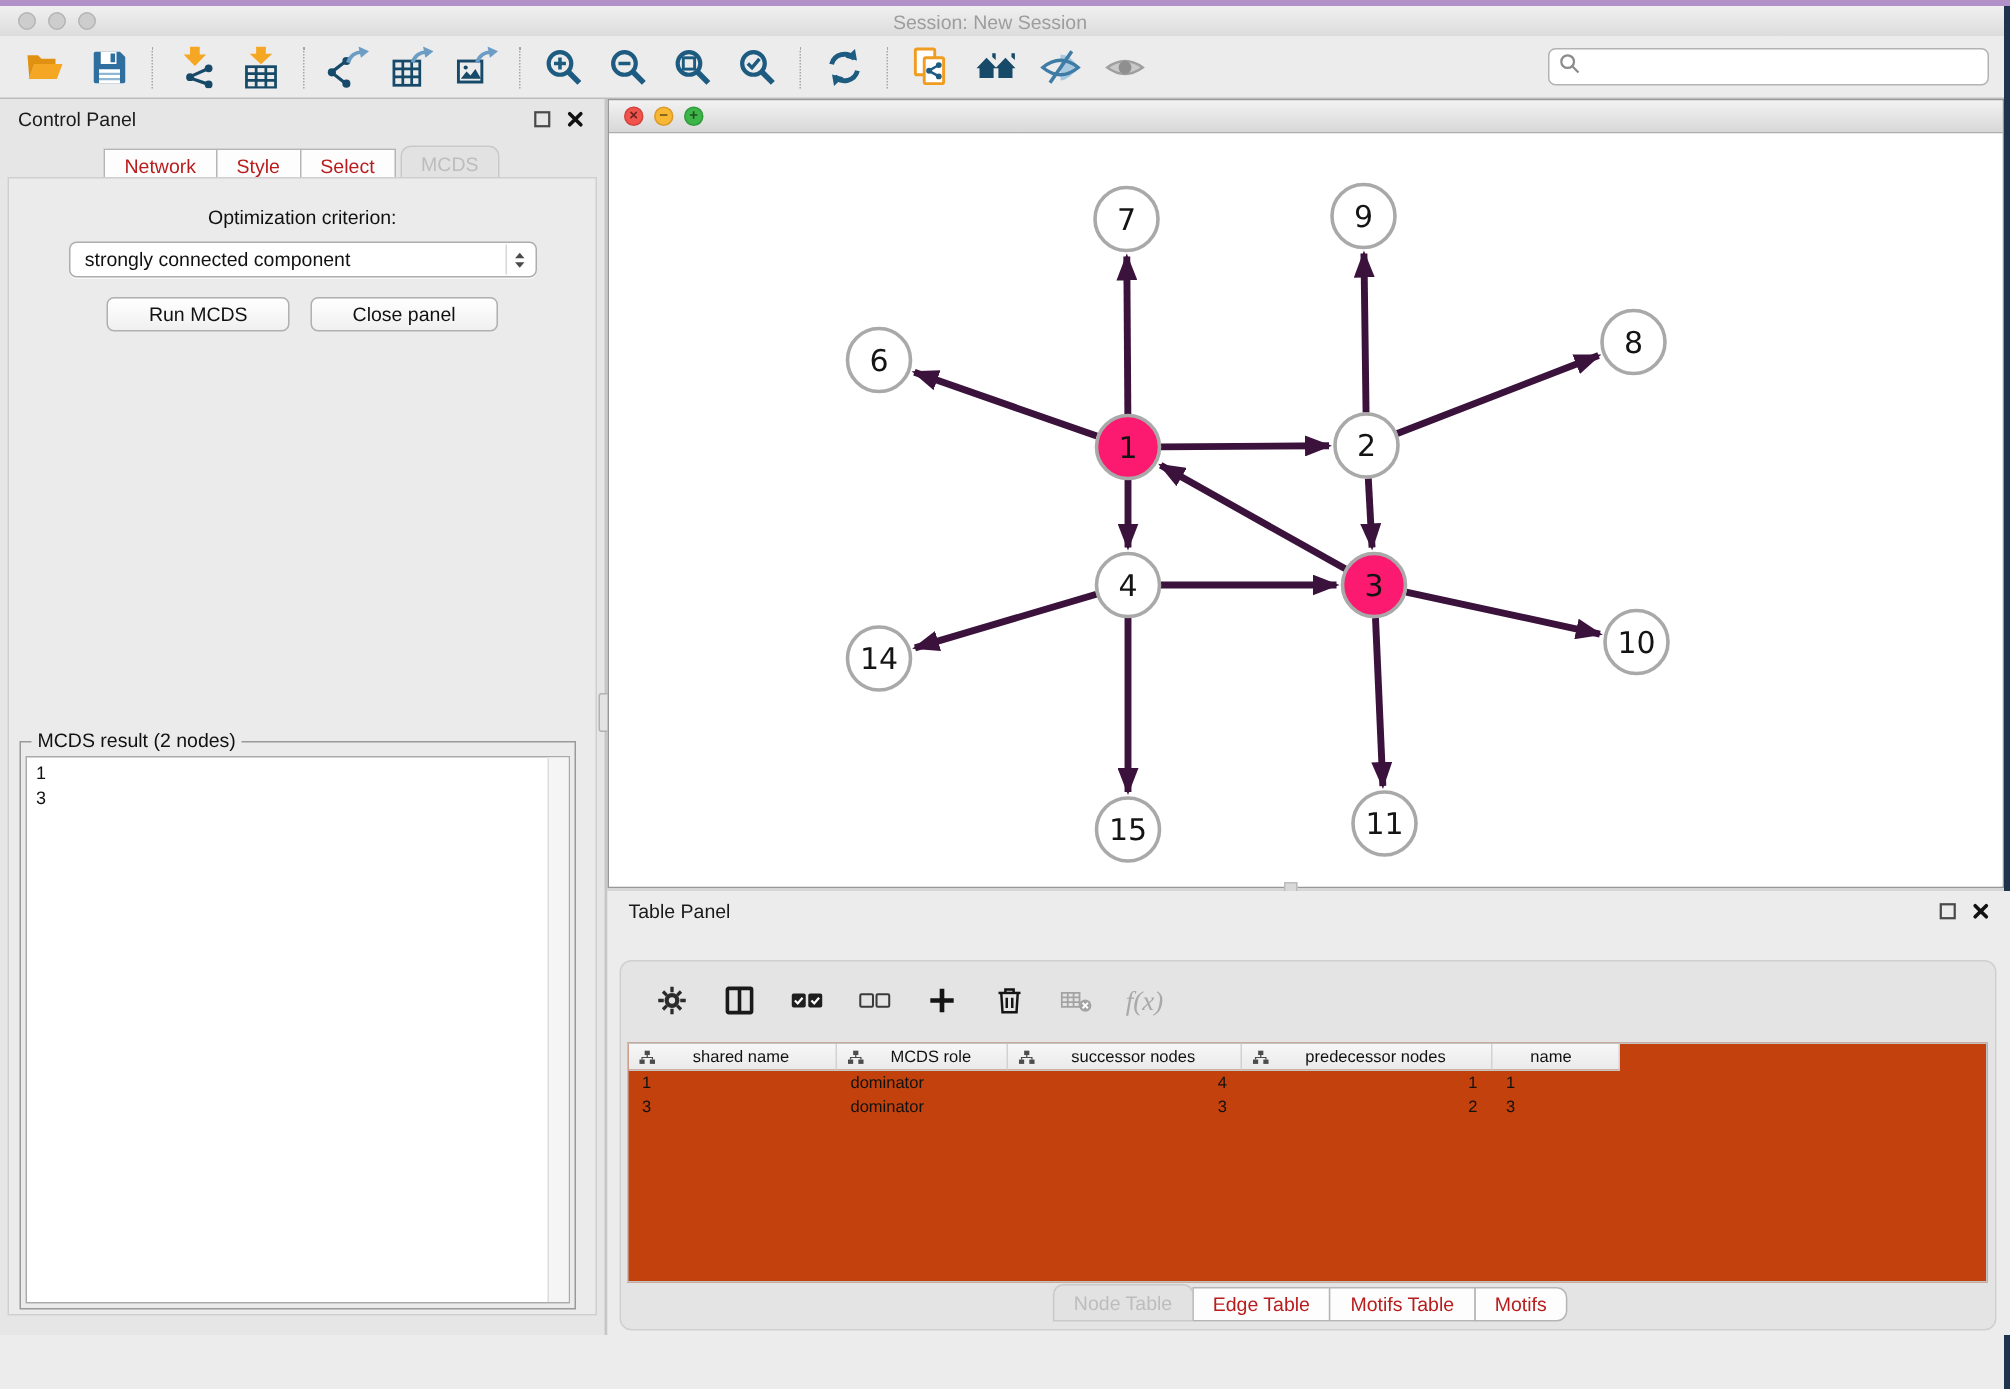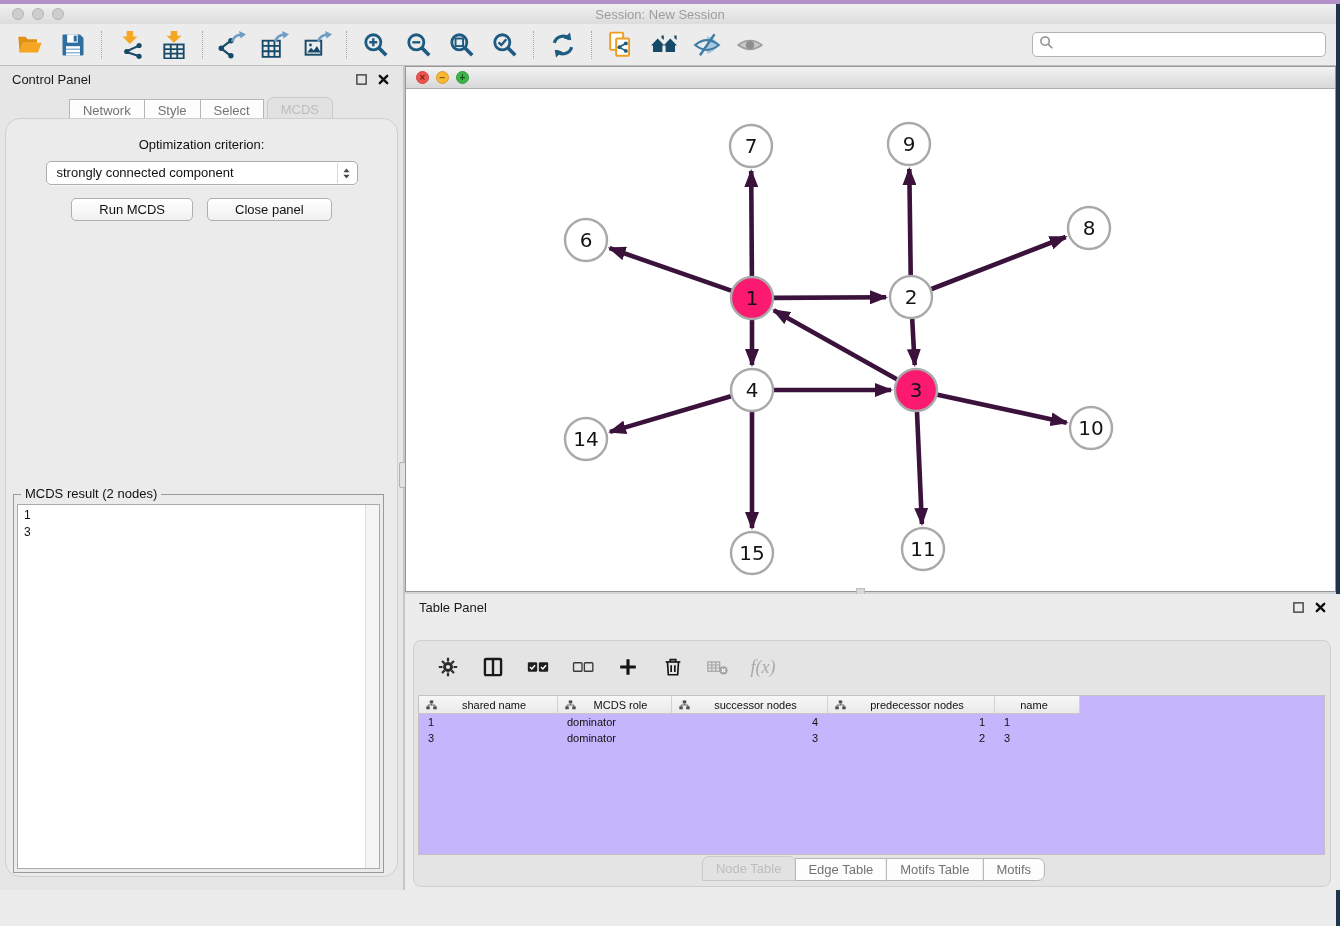--- a/index.html
+++ b/index.html
@@ -32,26 +32,26 @@
   
   .control-panel { position:absolute; left:0; top:66px; width:403px; height:824px; background:#e6e6e6; }
   .panel-head { position:absolute; left:0; top:0; width:100%; height:28px; }
   .panel-head .ph-title { position:absolute; left:12px; top:6px; font-size:13px; color:#1a1a1a; }
   .ph-btns { position:absolute; right:12px; top:6px; display:flex; gap:7px; }
   .ph-btn { width:15px; height:15px; display:flex; align-items:center; justify-content:center; }
   .ph-btn svg { width:13px; height:13px; }
 
   .cp-tabs { position:absolute; left:0; top:31px; width:100%; display:flex; justify-content:center; align-items:flex-end; }
   .tab { background:#fdfdfd; border:1px solid #b5b5b5; margin-left:-1px; padding:3px 13px 3px;
-    font-size:13px; color:#737373; line-height:15px; }
+    font-size:13px; color:#b91c1c; line-height:15px; }
   .tab--active { background:#e2e2e2; color:#bdbdbd; border-color:#c9c9c9; border-radius:7px 7px 0 0;
     margin-left:3px; padding:4px 13px 4px; }
 
   .cp-body { position:absolute; left:5px; right:5px; top:52px; height:759px; background:#ebebeb;
-    border:1px solid #cfcfcf; border-radius:15px; }
+    border:1px solid #cfcfcf; border-radius:0; }
   .opt-label { margin-top:18px; text-align:center; font-size:13px; color:#111; }
   .combo { position:relative; margin:9px auto 0; width:312px; height:24px; background:#fff;
     border:1px solid #adadad; border-radius:5px; font-size:13px; line-height:22px; padding-left:10px; color:#111;
     box-shadow:0 1px 0 rgba(255,255,255,.6); }
   .combo .stepper { position:absolute; right:1px; top:1px; bottom:1px; width:19px; border-left:1px solid #d8d8d8;
     display:flex; align-items:center; justify-content:center; }
   .combo .stepper svg { width:9px; height:15px; }
   .cp-btnrow { display:flex; justify-content:center; gap:14px; margin-top:13px; }
   .btn { height:23px; background:linear-gradient(#ffffff,#f0f0f0); border:1px solid #b0b0b0; border-radius:5px;
     font-size:13px; color:#111; padding:0 27px; line-height:21px; }
@@ -84,21 +84,21 @@
   .h-handle { position:absolute; left:856px; top:588px; width:9px; height:7px; background:#d9d9d9; border:1px solid #bcbcbc; }
 
   
   .table-panel { position:absolute; left:405px; top:594px; width:935px; height:296px; background:#ececec; }
   .tp-body { position:absolute; left:8px; right:9px; top:28px; bottom:3px; background:#e4e4e4;
     border:1px solid #cfcfcf; border-radius:8px;margin-top:18px; }
   .tp-toolbar { position:absolute; left:0; top:0; right:0; height:52px; display:flex; align-items:center; padding-left:20px; gap:17px; }
   .tp-btn { width:28px; height:26px; display:flex; align-items:center; justify-content:center; }
   .tp-btn svg { width:22px; height:22px; }
   .fx-text { font-family:"Liberation Serif", serif; font-style:italic; font-size:18px; color:#a9a9a9; }
-  .tp-table { position:absolute; left:4px; right:5px; top:54px; bottom:31px; background:#c4b5fd; border:1px solid #c2c2c2; overflow:hidden; }
+  .tp-table { position:absolute; left:4px; right:5px; top:54px; bottom:31px; background:#c2410c; border:1px solid #c2c2c2; overflow:hidden; }
   .tp-headrow { display:flex; height:18px; background:linear-gradient(#f7f7f7,#eaeaea); border-bottom:1px solid #c6c6c6; width:661px; }
   .th { display:flex; align-items:center; border-right:1px solid #d2d2d2; font-size:11px; color:#111; }
   .th svg { width:11px; height:10px; margin-left:7px; }
   .th .th-label { flex:1; text-align:center; padding-right:6px; }
   .tp-row { display:flex; height:16px; font-size:11px; color:#111; align-items:center; }
   .td { overflow:hidden; white-space:nowrap; }
   .tp-tabs { position:absolute; left:50%; transform:translateX(-50%); bottom:5px; display:flex; align-items:flex-end; }
   .tab--endcap { border-radius:0 7px 7px 0; }
 
   

